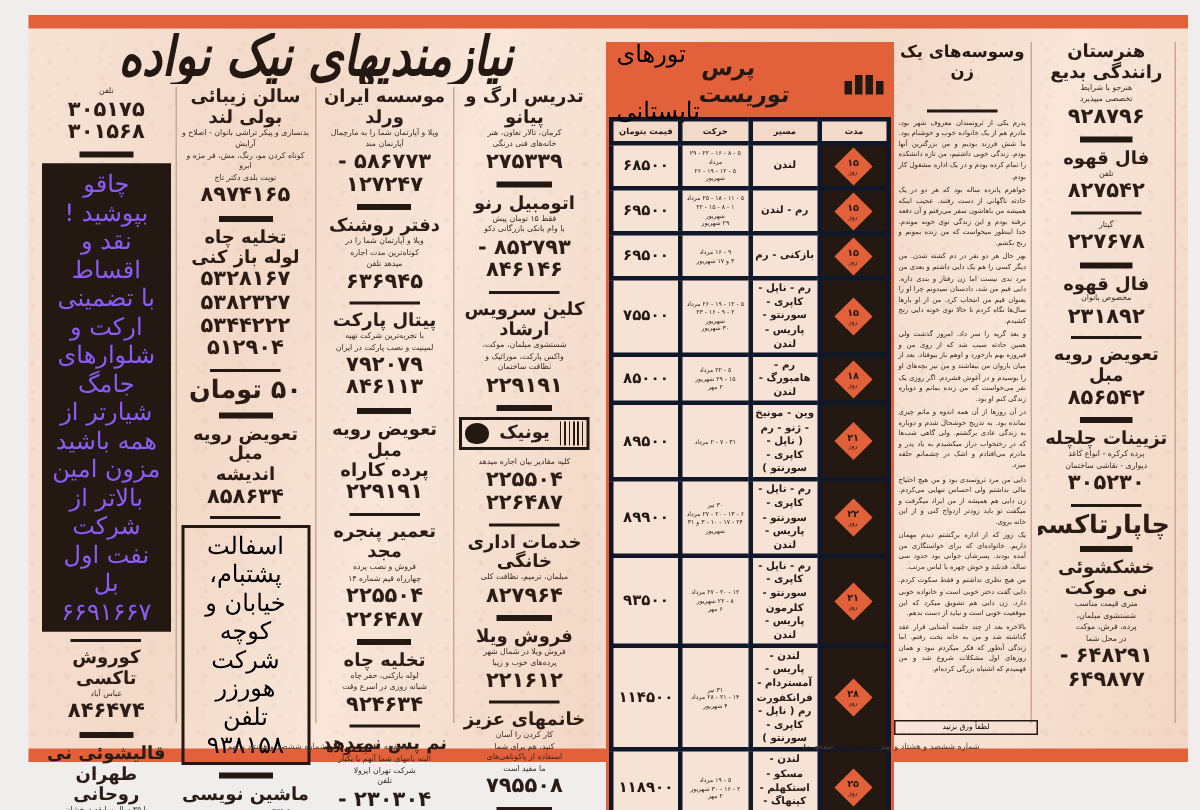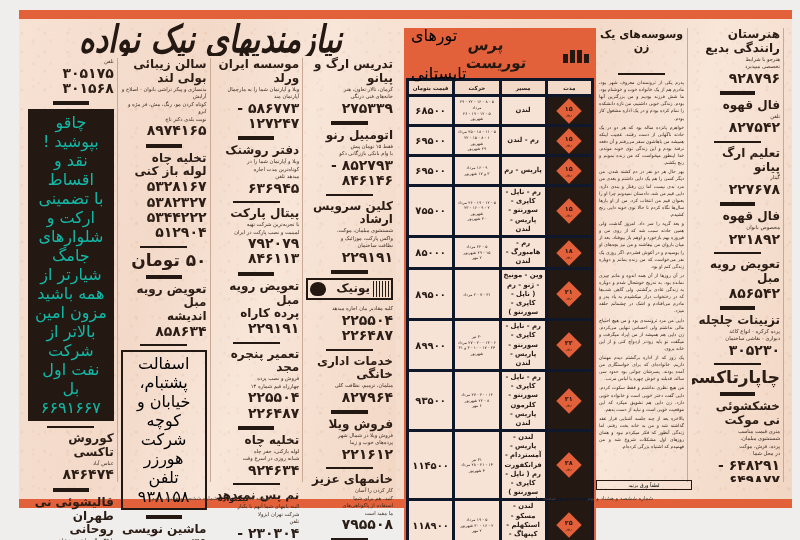--- a/index.html
+++ b/index.html
@@ -29,30 +29,30 @@
     pointer-events:none;}
 
   .topband{position:absolute;left:0;right:0;top:0;height:9px;background:#e2603a;}
   .botband{position:absolute;left:0;right:0;bottom:0;height:9px;background:#e2603a;}
 
   
   .cols{position:absolute;display:flex;gap:0;}
   .col{position:relative;box-sizing:border-box;padding:0 3px;}
   .col + .col{border-right:1px solid #c9a894;}
 
-  .ad{margin:0 0 5px 0;color:#2b1d16;}
+  .ad{margin:0 0 5px 0;text-align:center;color:#2b1d16;}
   .ad .big{font-weight:bold;font-size:12px;line-height:1.15;letter-spacing:-.3px;}
   .ad .huge{font-weight:bold;font-size:17px;line-height:1.05;letter-spacing:-.8px;}
   .ad .num{font-weight:bold;font-size:14px;line-height:1.1;letter-spacing:.5px;}
   .ad .sm{font-size:5.2px;line-height:1.45;color:#3a2a20;}
   .rule{height:4px;background:#241813;margin:4px auto 4px;width:42%;}
   .rule.thin{height:2px;width:55%;}
 
   .boxad{border:2px solid #241813;padding:2px 3px;margin:0 0 5px;text-align:center;}
-  .boxad.inv{background:#241813;color:#14b8a6;}
+  .boxad.inv{background:#241813;color:#8b5cf6;}
 
   
   .masthead{position:absolute;left:8px;right:8px;top:12px;height:34px;overflow:hidden;}
   .masthead .script{
     font-family:"DejaVu Serif","Liberation Serif",serif;
     font-style:italic;font-weight:bold;font-size:30px;color:#241813;
     text-align:center;line-height:34px;letter-spacing:-2px;
     transform:scaleY(1.25);}
 
   
@@ -367,21 +367,21 @@
               </td>
               <td class="price">۶۹۵۰۰</td>
             </tr>
             <tr>
               <td class="dur">
                 <div class="dia">
                   <span>۱۵<small>روز</small></span>
                 </div>
               </td>
               <td class="route">
-                <div>پاریس - رم</div>
+                <div>بازکنی - رم</div>
               </td>
               <td class="dep">
                 <div>۹ - ۱۶ مرداد</div>
                 <div>۳ و ۱۷ شهریور</div>
               </td>
               <td class="price">۶۹۵۰۰</td>
             </tr>
             <tr>
               <td class="dur">
                 <div class="dia">
@@ -537,21 +537,20 @@
           <div class="num">۹۲۸۷۹۶</div>
         </div>
         <div class="rule"></div>
         <div class="ad">
           <div class="big">فال قهوه</div>
           <div class="sm">تلفن</div>
           <div class="num">۸۲۷۵۴۲</div>
         </div>
         <div class="rule thin"></div>
         <div class="ad">
-          <div class="big">تعلیم ارگ پیانو</div>
           <div class="sm">گیتار</div>
           <div class="num">۲۲۷۶۷۸</div>
         </div>
         <div class="rule"></div>
         <div class="ad">
           <div class="big">فال قهوه</div>
           <div class="sm">مخصوص بانوان</div>
           <div class="num">۲۳۱۸۹۲</div>
         </div>
         <div class="rule thin"></div>

